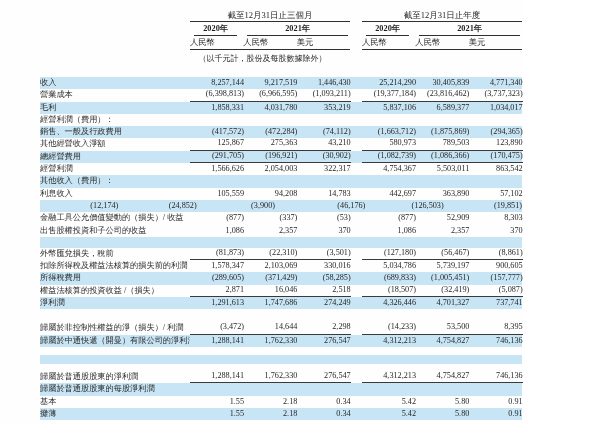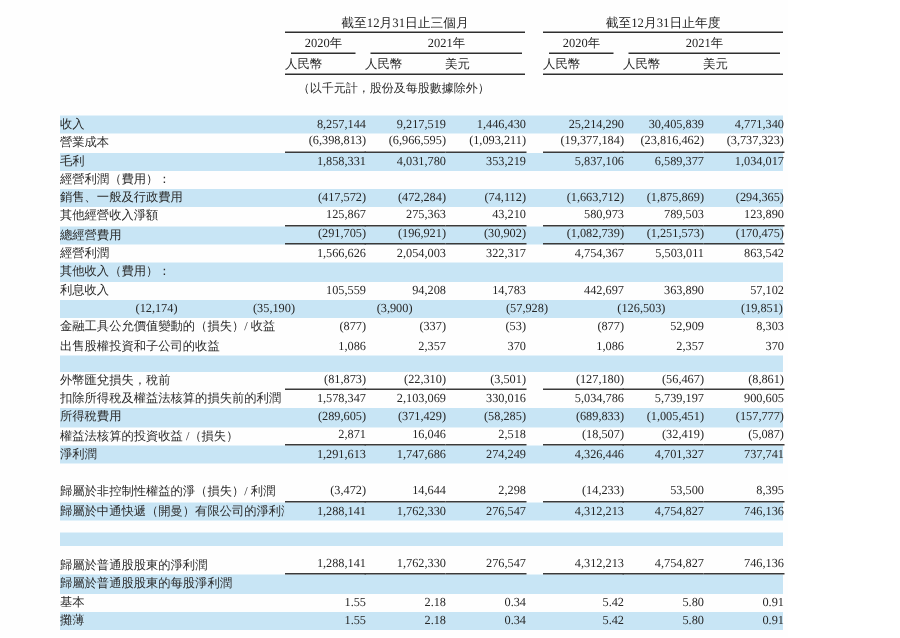--- a/index.html
+++ b/index.html
@@ -15,21 +15,21 @@
   
   .hrow { display: flex; }
   .label-spacer { flex: 0 0 150px; }
   .ggap { flex: 0 0 12px; }
   .group { flex: 1 1 0; min-width: 0; }
   .gtitle {
     text-align: center; font-size: 8.5px; line-height: 11px; padding-top: 3px;
     border-bottom: 1px solid #2f2f2f; color: #1f1f1f;
   }
   .yrow { display: flex; }
-  .ycell { font-size: 8.3px; line-height: 13px; text-align: center; border-bottom: 1px solid #2f2f2f; color: #1f1f1f; }
+  .ycell { font-size: 8.3px; line-height: 13px; text-align: center; border-bottom: 1px solid #2f2f2f; color: #1f1f1f; font-weight: bold; }
   .y1 { flex: 0 0 calc(33.33% - 10px); margin: 0 6px 0 4px; }
   .y2 { flex: 1 1 auto; margin: 0 2px 0 4px; }
   .crow { display: flex; border-bottom: 1px solid #2f2f2f; }
   .ccell { flex: 1 1 0; font-size: 8.3px; line-height: 13px; text-align: left; padding-right: 12px; color: #1f1f1f; }
   .note { margin: 3px -3px 0 -40px; text-align: center; font-size: 8px; line-height: 12px; color: #2a2a2a; }
 
   
   .tbody { margin-top: 12px; }
   .row { display: flex; align-items: flex-end; height: 12.3px; line-height: 12.3px; }
   .row.shade { background: var(--stripe, #c8e5f5); }
@@ -140,21 +140,21 @@
         <div class="num"><span class="filled">789,503</span></div>
         <div class="num"><span class="filled">123,890</span></div>
       </div>
       <div class="row shade rule">
         <div class="lab">總經營費用</div>
         <div class="num"><span class="filled">(291,705)</span></div>
         <div class="num"><span class="filled">(196,921)</span></div>
         <div class="num"><span class="filled">(30,902)</span></div>
         <div class="ggap"></div>
         <div class="num"><span class="filled">(1,082,739)</span></div>
-        <div class="num"><span class="filled">(1,251,573)</span></div>
+        <div class="num"><span class="filled">(1,086,366)</span></div>
         <div class="num"><span class="filled">(170,475)</span></div>
       </div>
       <div class="row">
         <div class="lab">經營利潤</div>
         <div class="num"><span class="filled">1,566,626</span></div>
         <div class="num"><span class="filled">2,054,003</span></div>
         <div class="num"><span class="filled">322,317</span></div>
         <div class="ggap"></div>
         <div class="num"><span class="filled">4,754,367</span></div>
         <div class="num"><span class="filled">5,503,011</span></div>
@@ -175,24 +175,24 @@
         <div class="num"><span class="filled">105,559</span></div>
         <div class="num"><span class="filled">94,208</span></div>
         <div class="num"><span class="filled">14,783</span></div>
         <div class="ggap"></div>
         <div class="num"><span class="filled">442,697</span></div>
         <div class="num"><span class="filled">363,890</span></div>
         <div class="num"><span class="filled">57,102</span></div>
       </div>
       <div class="row shade">
         <div class="num"><span class="filled">(12,174)</span></div>
-        <div class="num"><span class="filled">(35,190)</span></div>
+        <div class="num"><span class="filled">(24,852)</span></div>
         <div class="num"><span class="filled">(3,900)</span></div>
         <div class="ggap"></div>
-        <div class="num"><span class="filled">(57,928)</span></div>
+        <div class="num"><span class="filled">(46,176)</span></div>
         <div class="num"><span class="filled">(126,503)</span></div>
         <div class="num"><span class="filled">(19,851)</span></div>
       </div>
       <div class="row">
         <div class="lab">金融工具公允價值變動的（損失）/ 收益</div>
         <div class="num"><span class="filled">(877)</span></div>
         <div class="num"><span class="filled">(337)</span></div>
         <div class="num"><span class="filled">(53)</span></div>
         <div class="ggap"></div>
         <div class="num"><span class="filled">(877)</span></div>

